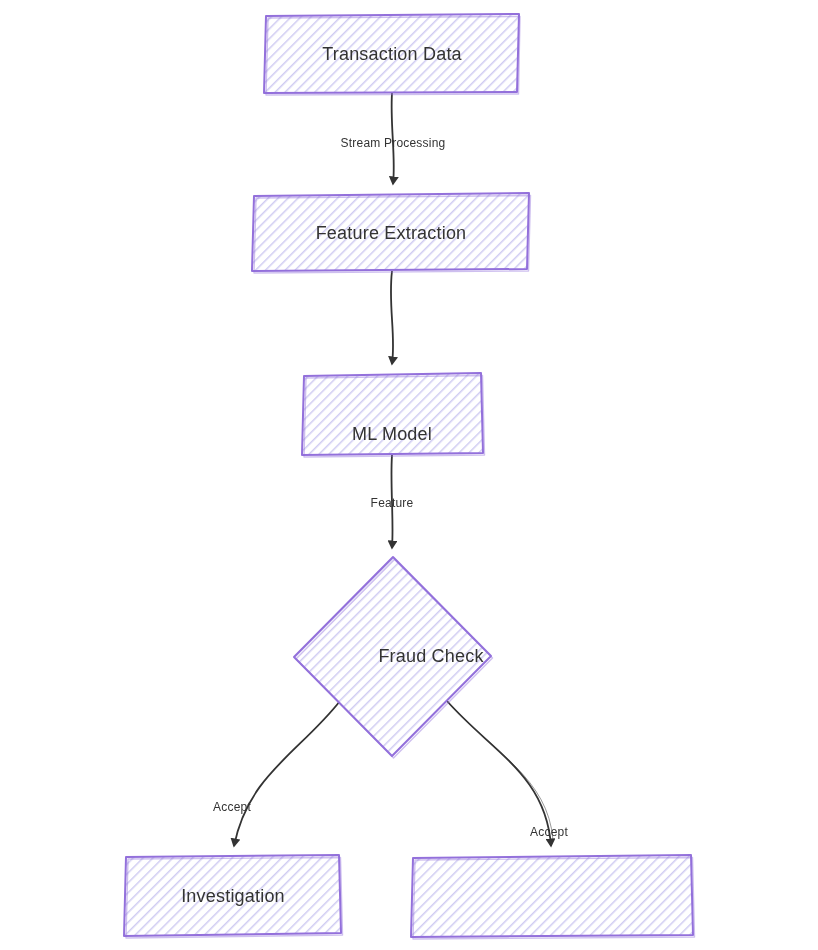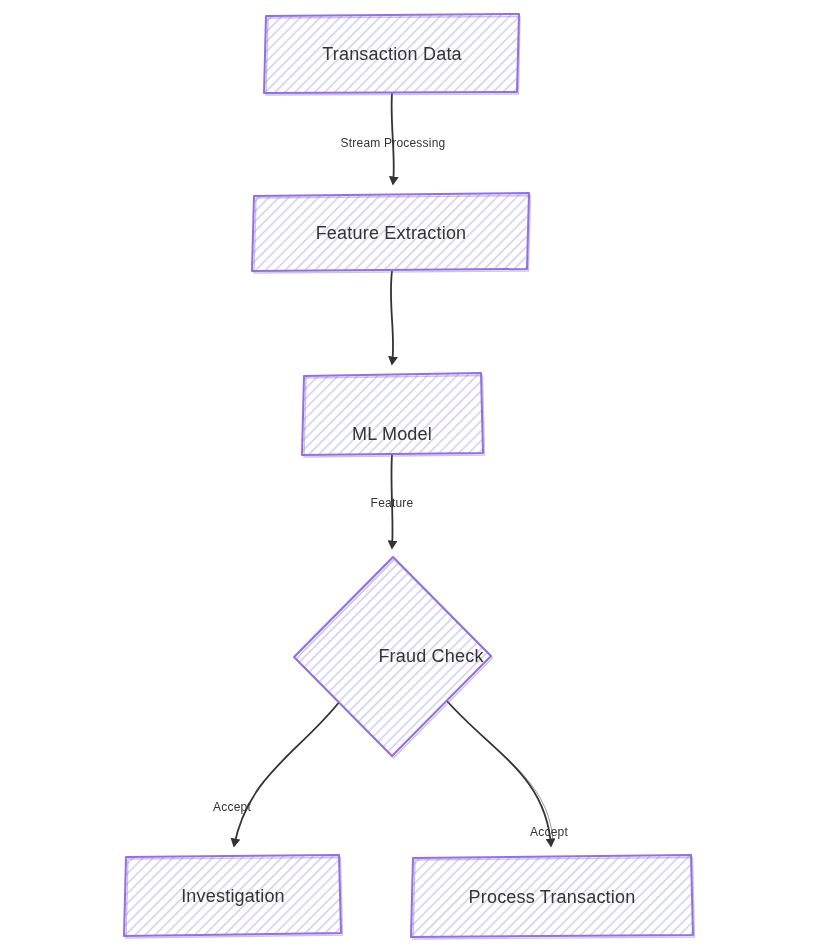--- a/index.html
+++ b/index.html
@@ -66,20 +66,19 @@
 
     <path class="shape" d="M413,858 L691,855 L693,935 L411,937 Z"></path>
     <path class="shape-echo" d="M415,860 L692.5,857.5 L694.5,937 L413,939 Z"></path>
   </svg>
 
   <div class="lbl node-lbl" style="left:392px;top:54px;">Transaction Data</div>
   <div class="lbl node-lbl" style="left:391px;top:233px;">Feature Extraction</div>
   <div class="lbl node-lbl" style="left:392px;top:434px;">ML Model</div>
   <div class="lbl node-lbl" style="left:393px;top:656px;margin-left:38px;">Fraud Check</div>
   <div class="lbl node-lbl" style="left:233px;top:896px;">Investigation</div>
-  <div class="lbl node-lbl" style="left:552px;top:897px;">Process Transaction</div>
 
   <div class="lbl edge-lbl" style="left:393px;top:143px;">Stream Processing</div>
   <div class="lbl edge-lbl" style="left:392px;top:503px;">Feature</div>
   <div class="lbl edge-lbl" style="left:232px;top:807px;">Accept</div>
   <div class="lbl edge-lbl" style="left:549px;top:807px;margin-top:25px;">Accept</div>
 
 </div>
 
 </body></html>

